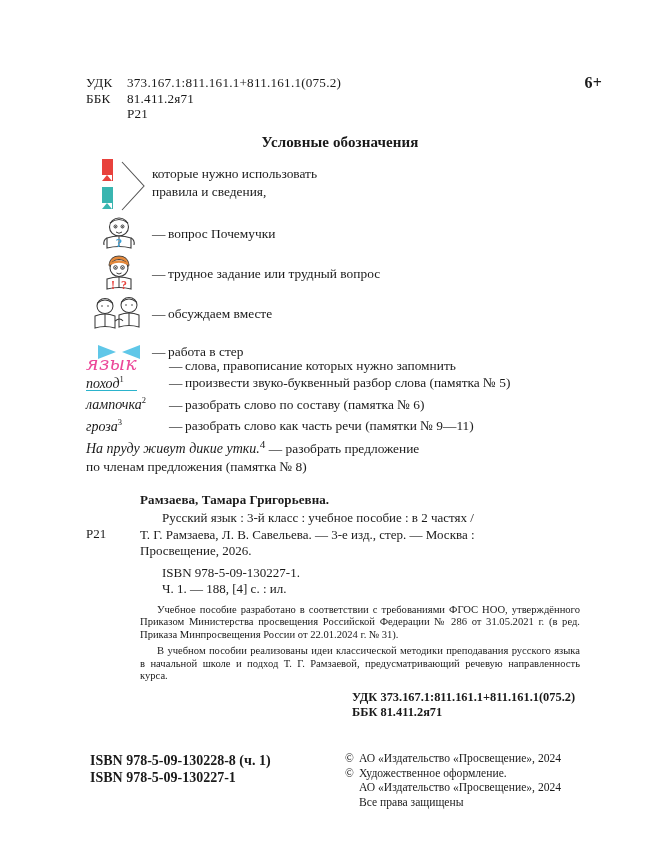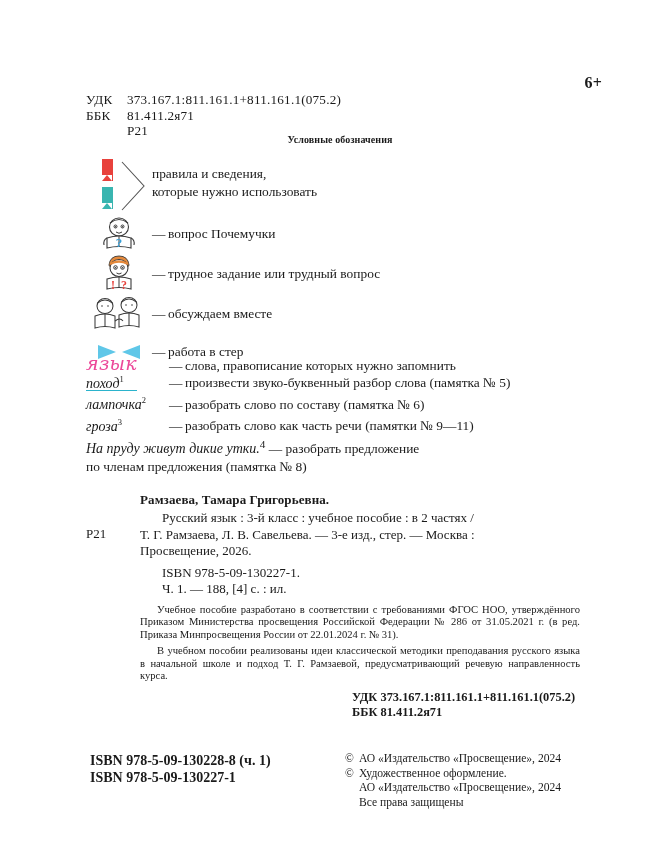--- a/index.html
+++ b/index.html
@@ -17,21 +17,21 @@
   }
   .page {
     position: absolute;
     inset: 0;
   }
 
   
   .udk-block {
     position: absolute;
     left: 86px;
-    top: 92px;
+    top: 75px;
     font-size: 13.2px;
     line-height: 15.5px;
     letter-spacing: 0.2px;
   }
   .udk-row { display: flex; }
   .udk-key { width: 41px; flex: none; }
   .udk-val { white-space: nowrap; }
   .age-mark {
     position: absolute;
     right: 48px;
@@ -41,21 +41,21 @@
     letter-spacing: 0.2px;
   }
 
   
   .legend-title {
     position: absolute;
     left: 0;
     right: 0;
     top: 134px;
     text-align: center;
-    font-size: 10px;
+    font-size: 15px;
     font-weight: bold;
     letter-spacing: 0.1px;
     padding-left: 30px;
   }
 
   
   .legend {
     position: absolute;
     left: 86px;
     top: 158px;
@@ -282,22 +282,22 @@
 
     <div class="lg-row row-bookmarks">
       <div class="bookmark-stack">
         <div class="bookmark red"></div>
         <div class="bookmark teal"></div>
         <svg class="brace" viewBox="0 0 26 52">
           <path d="M2 2 L24 26 L2 50" fill="none" stroke="#555" stroke-width="1.1"></path>
         </svg>
       </div>
       <div class="lg-text">
+        <div>которые нужно использовать</div>
         <div>правила и сведения,</div>
-        <div>которые нужно использовать</div>
       </div>
     </div>
 
     <div class="lg-row row-pochemuchka">
       <div class="lg-icon">
         <svg width="40" height="40" viewBox="0 0 40 40">
           <ellipse cx="20" cy="13" rx="9.5" ry="9" fill="#fff" stroke="#3b3b3b" stroke-width="1.1"></ellipse>
           <path d="M11 9 Q20 2 29 9" fill="none" stroke="#3b3b3b" stroke-width="1.1"></path>
           <circle cx="16.5" cy="12.5" r="1.5" fill="#fff" stroke="#3b3b3b" stroke-width="1"></circle>
           <circle cx="23.5" cy="12.5" r="1.5" fill="#fff" stroke="#3b3b3b" stroke-width="1"></circle>

